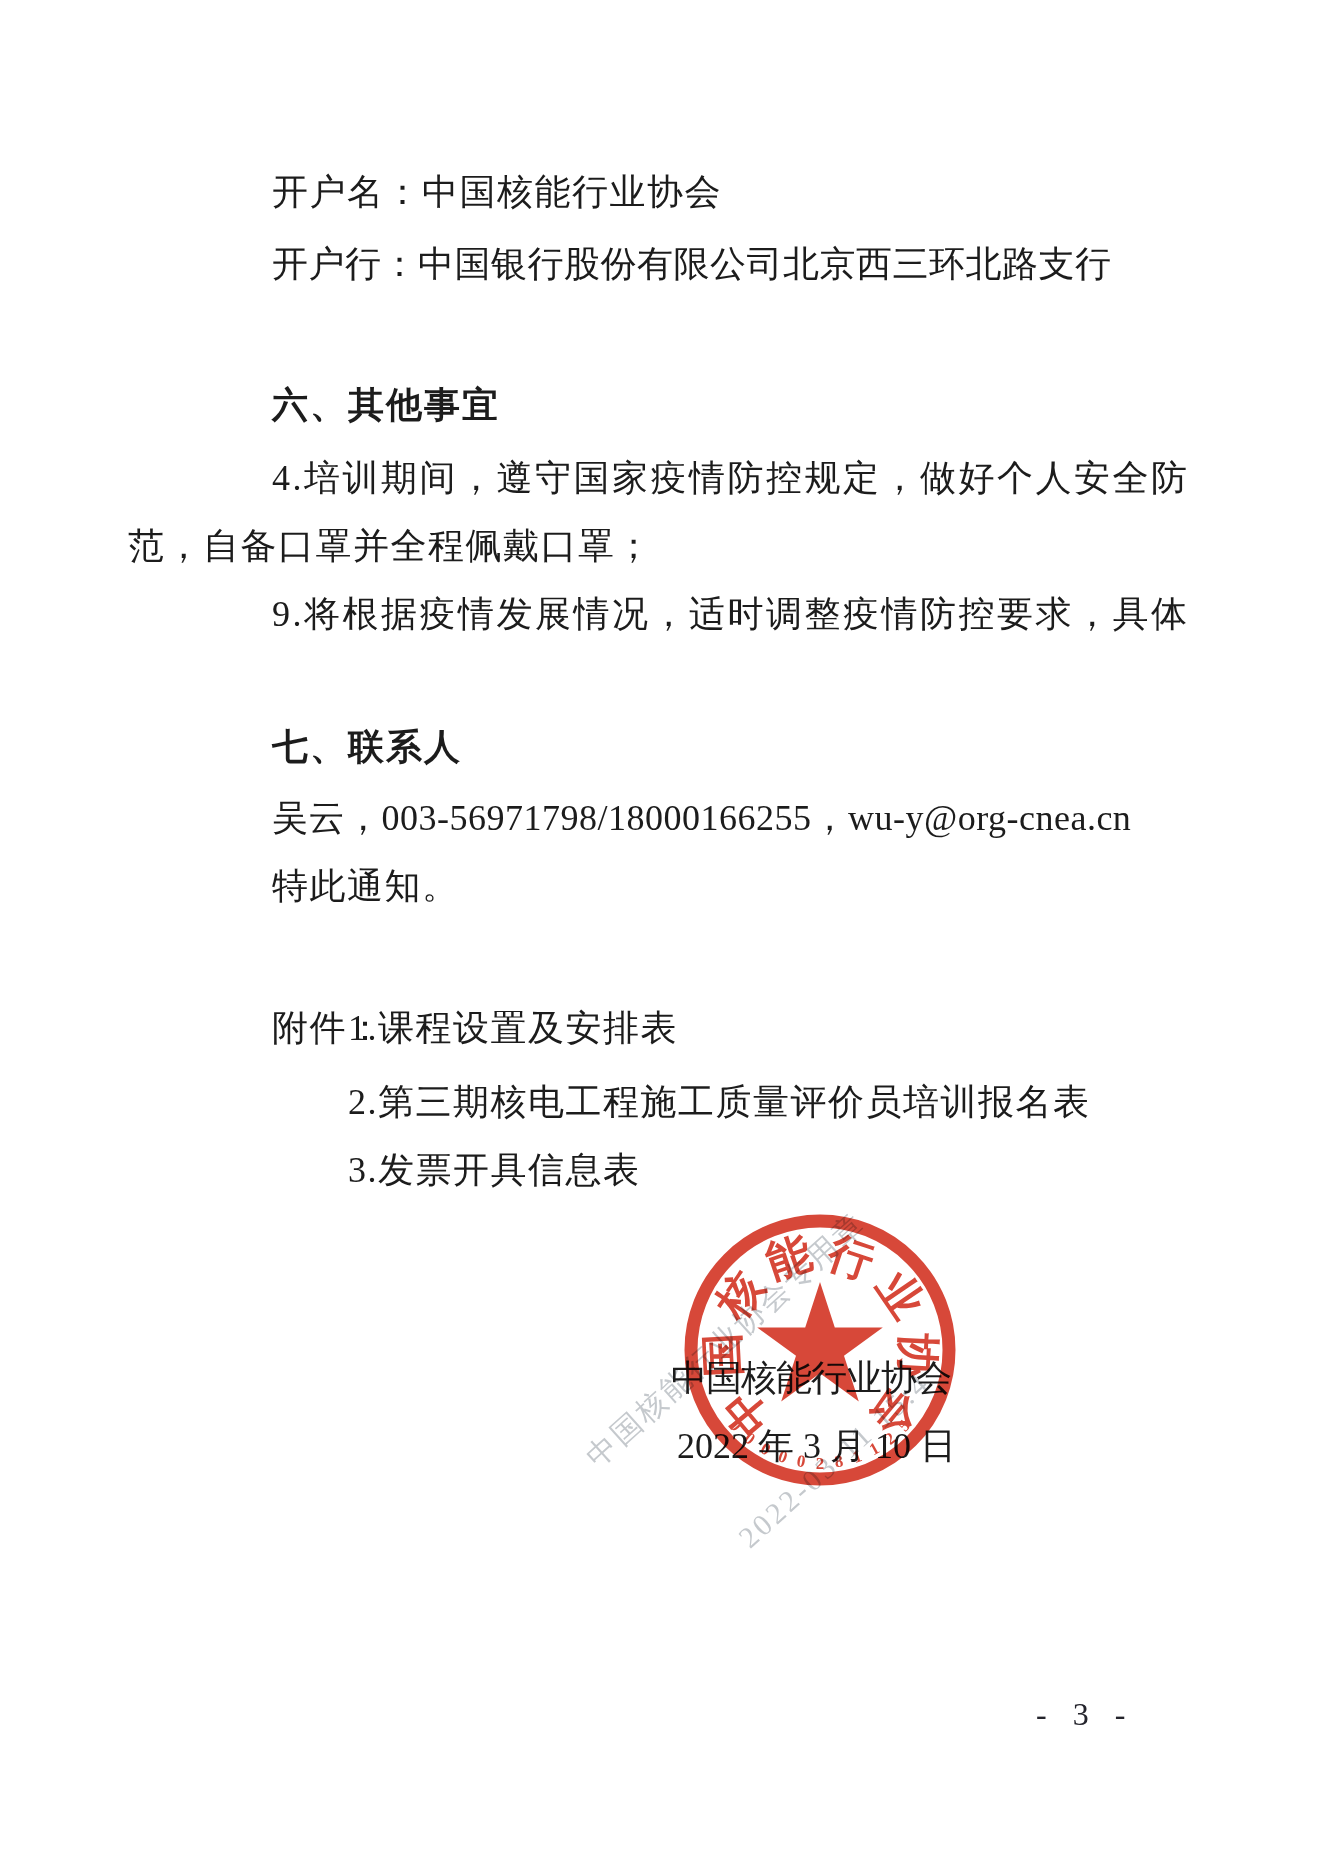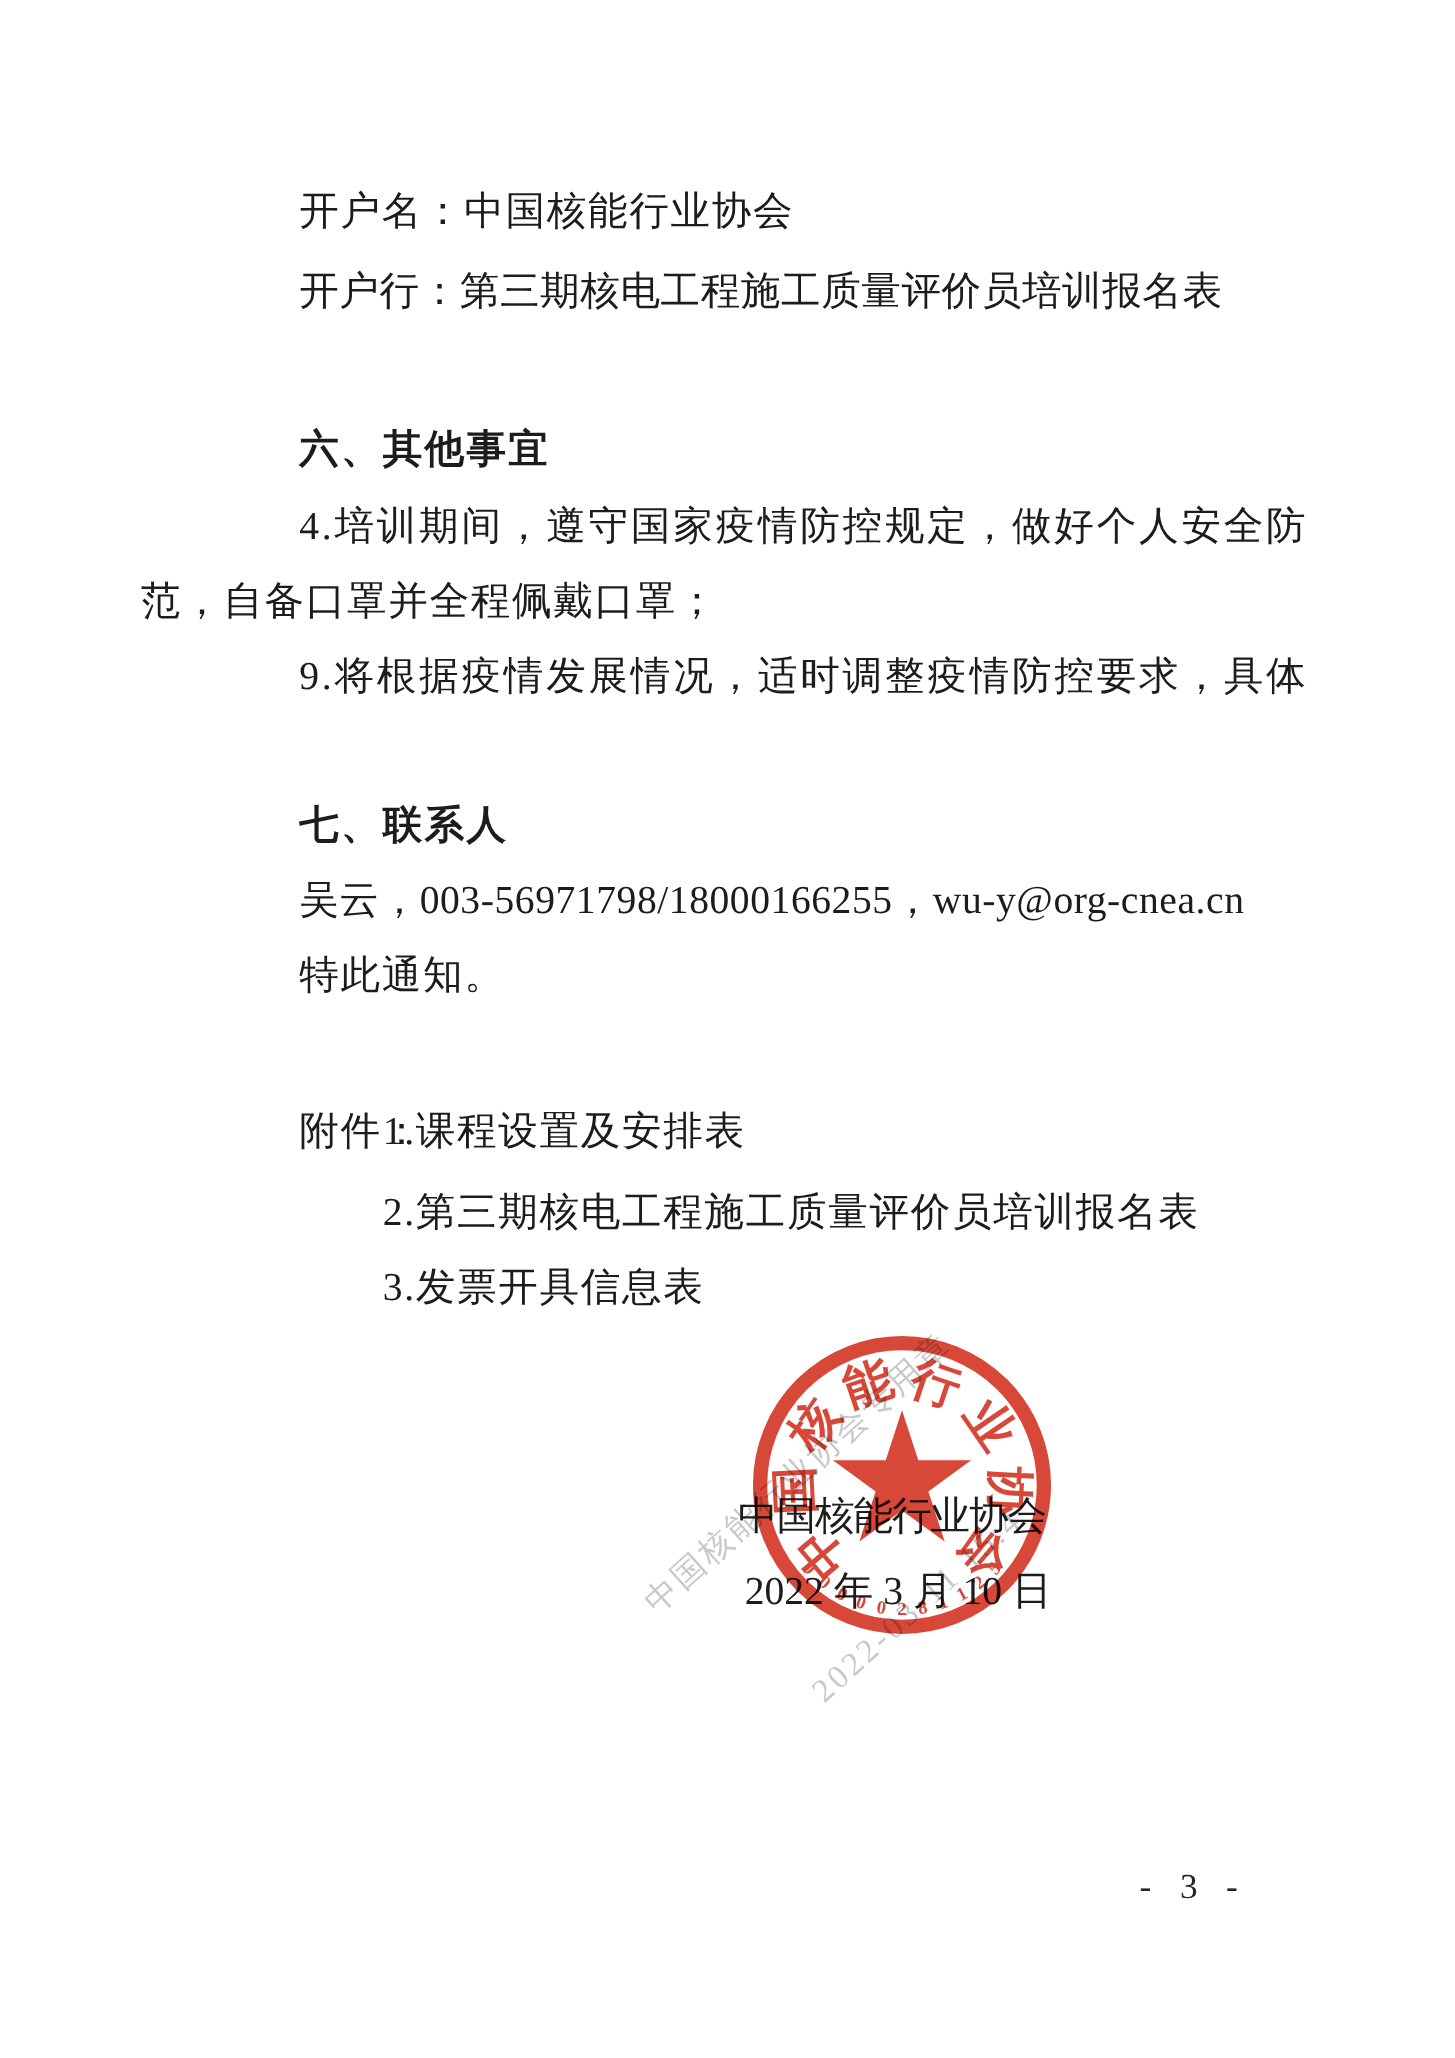--- a/index.html
+++ b/index.html
@@ -15,21 +15,21 @@
   .line{
     position:absolute;
     font-size:36px;
     line-height:44px;
     letter-spacing:1.5px;
     white-space:pre;
     z-index:2;
   }
   .heading{
     font-weight:700;
-    font-family:Liberation Serif, serif;
+    font-family:Liberation Mono, monospace;
     letter-spacing:2px;
   }
   .justified{letter-spacing:2.5px;}
   .pagenum{
     position:absolute;
     left:1036px;top:1696px;
     font-size:32px;letter-spacing:9px;
     color:#24242c;z-index:2;white-space:pre;
   }
   .watermark{
@@ -53,21 +53,21 @@
     mix-blend-mode:multiply;
     opacity:0.93;
   }
 </style>
 </head>
 <body>
 
 <div class="page">
 
   <div class="line" style="left:272px;top:170px">开户名：中国核能行业协会</div>
-  <div class="line" style="left:272px;top:242px;letter-spacing:0.5px">开户行：第三期核电工程施工质量评价员培训报名表</div>
+  <div class="line" style="left:272px;top:242px;letter-spacing:0.5px">开户行：中国银行股份有限公司北京西三环北路支行</div>
 
   <div class="line heading" style="left:272px;top:386px">六、其他事宜</div>
   <div class="line justified" style="left:272px;top:456px">4.培训期间，遵守国家疫情防控规定，做好个人安全防</div>
   <div class="line" style="left:128px;top:524px">范，自备口罩并全程佩戴口罩；</div>
   <div class="line justified" style="left:272px;top:592px">9.将根据疫情发展情况，适时调整疫情防控要求，具体</div>
 
   <div class="line heading" style="left:272px;top:728px">七、联系人</div>
   <div class="line" style="left:272px;top:796px;letter-spacing:0.5px">吴云，003-56971798/18000166255，wu-y@org-cnea.cn</div>
   <div class="line" style="left:272px;top:864px">特此通知。</div>
 

